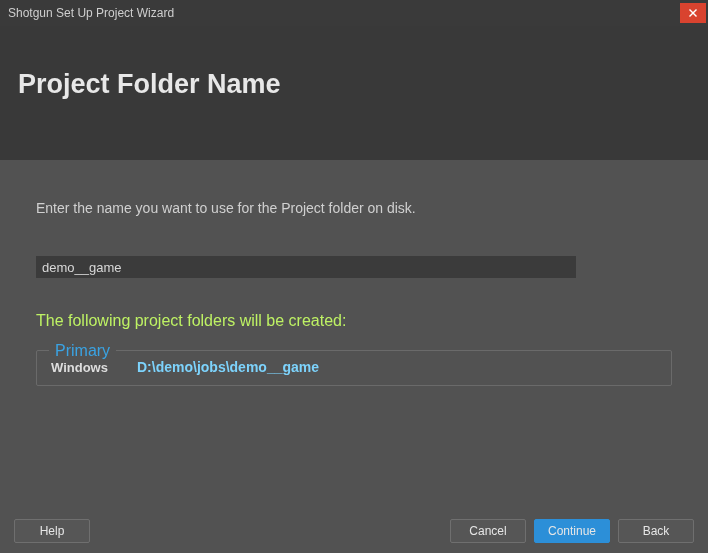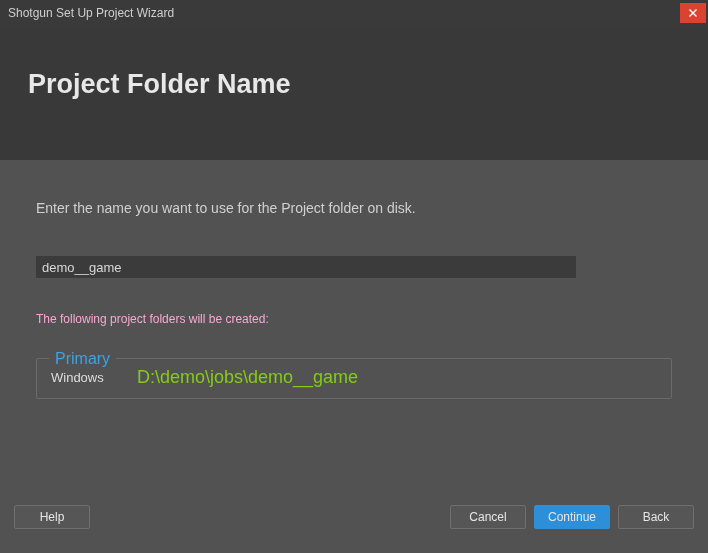--- a/index.html
+++ b/index.html
@@ -34,21 +34,21 @@
     justify-content: center;
     font-size: 11px;
     line-height: 1;
     cursor: pointer;
   }
   .header-band {
     height: 134px;
     background: #393939;
     display: flex;
     align-items: center;
-    padding: 0 28px;
+    padding: 0 18px;
   }
   .header-band h1 {
     font-size: 27px;
     font-weight: 700;
     color: #e8e8e8;
     margin-top: -18px;
   }
   .content {
     padding: 40px 56px 0 36px;
   }
@@ -62,24 +62,24 @@
     height: 22px;
     background: #3b3b3b;
     border: none;
     color: #d8d8d8;
     font-family: inherit;
     font-size: 13px;
     padding: 0 6px;
     outline: none;
   }
   .subnote {
-    font-size: 12px;
-    color: #f9a8d4;
+    font-size: 16px;
+    color: #bef264;
     margin-top: 34px;
-    margin-bottom: 32px;
+    margin-bottom: 20px;
   }
   .fieldset {
     border: 1px solid #6a6a6a;
     border-radius: 2px;
     width: 636px;
     padding: 8px 14px 10px 14px;
     position: relative;
   }
   .fieldset-legend {
     position: absolute;
@@ -89,27 +89,28 @@
     padding: 0 6px;
     font-size: 16px;
     color: #3aa3e3;
   }
   .row {
     display: flex;
     align-items: center;
     gap: 28px;
     font-size: 13px;
     color: #dddddd;
+    font-weight: bold;
   }
   .row .os { min-width: 58px; }
-  .row .path { font-size: 18px; color: #84cc16; }
+  .row .path { font-size: 14px; color: #7dd3fc; }
   .footer {
     position: absolute;
     left: 0;
-    bottom: 24px;
+    bottom: 10px;
     width: 708px;
     padding: 0 14px;
     display: flex;
     align-items: center;
     margin-top: 48px;
   }
   .btn {
     height: 24px;
     border: 1px solid #6f6f6f;
     background: #565656;

